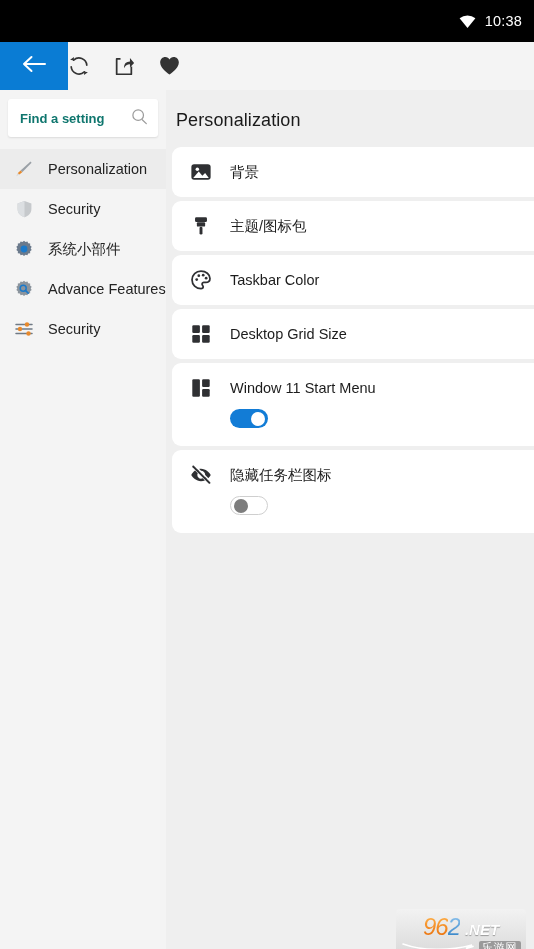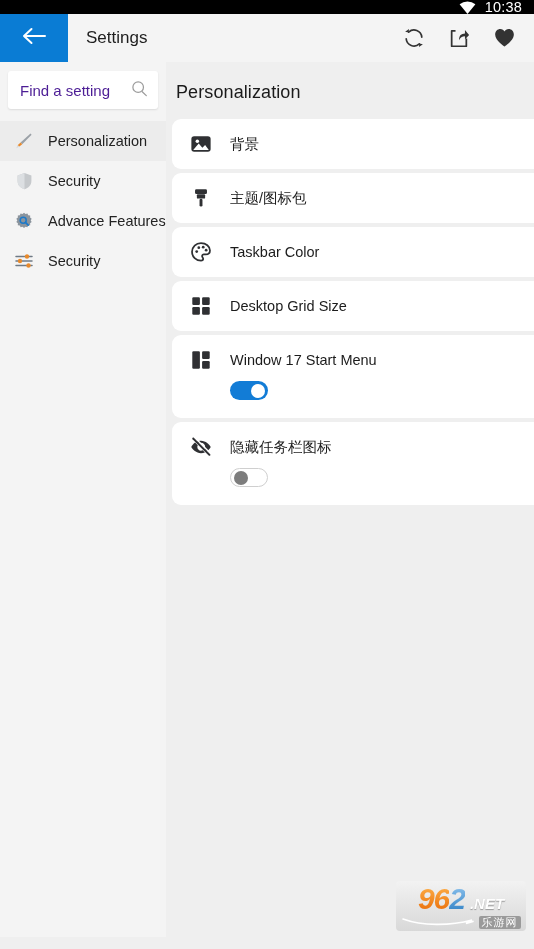--- a/index.html
+++ b/index.html
@@ -4,21 +4,21 @@
 <style>
   * { margin:0; padding:0; box-sizing:border-box; }
   html, body {
     width:534px; height:949px;
     font-family:"Liberation Sans","DejaVu Sans",sans-serif;
     background:#efefef; overflow:hidden;
   }
 
   
   .statusbar{
-    height:14px; background:#000; color:#fff;
+    height:42px; background:#000; color:#fff;
     display:flex; align-items:center; justify-content:flex-end;
     padding-right:12px; gap:9px;
   }
   .statusbar .clock{ font-size:14.5px; letter-spacing:.2px; }
   .wifi{ display:block; }
 
   
   .appbar{
     height:48px; background:#f4f4f4; display:flex; align-items:stretch;
   }
@@ -37,21 +37,21 @@
   .content{ display:flex; height:875px; background:#efefef; position:relative; }
 
   
   .sidebar{ width:166px; background:#f4f4f4; flex:none; padding-top:9px; }
   .searchwrap{ padding:0 8px 6px 8px; }
   .searchbox{
     height:38px; background:#fff; border-radius:3px;
     display:flex; align-items:center; padding:0 10px 0 12px;
     box-shadow:0 1px 2px rgba(0,0,0,.10);
   }
-  .searchbox .ph{ flex:1; font-size:15px; color:#4c1d95; }
+  .searchbox .ph{ flex:1; font-size:13px; color:#0f766e;font-weight:bold; }
   .navlist{ padding-top:6px; }
   .navitem{
     height:40px; display:flex; align-items:center;
     padding-left:14px; gap:14px; cursor:pointer;
   }
   .navitem.active{ background:#ececec; }
   .navitem .ico{ width:20px; display:flex; justify-content:center; align-items:center; }
   .navitem .lbl{ font-size:14.5px; color:#232323; }
 
   
@@ -90,21 +90,21 @@
   
   .watermark{
     position:absolute; right:8px; bottom:6px;
     width:130px; height:50px; border-radius:4px;
     background:linear-gradient(#f2f2f2,#d8d8d8);
     display:flex; align-items:center; justify-content:center;
     overflow:hidden;
   }
   .wm-top{ display:flex; align-items:baseline; }
   .wm-962{
-    font-size:30px; font-weight:bold; font-style:italic;
+    font-size:24px; font-weight:normal; font-style:italic;
     background:linear-gradient(#ffb24a,#e86a06);
     -webkit-background-clip:text; background-clip:text; color:transparent;
     letter-spacing:-1px;
   }
   .wm-6{
     background:linear-gradient(#8fc4ee,#2e7fc4);
     -webkit-background-clip:text; background-clip:text; color:transparent;
   }
   .wm-net{
     font-size:15px; font-weight:bold; font-style:italic; color:#ffffff;
@@ -131,21 +131,20 @@
 </div>
 
 <div class="appbar">
   <div class="backbtn">
     <span>
       <svg width="26" height="20" viewBox="0 0 26 20">
         <path d="M24 10 H3 M10.5 3 L3 10 L10.5 17" fill="none" stroke="#fff" stroke-width="2" stroke-linecap="round" stroke-linejoin="round"></path>
       </svg>
     </span>
   </div>
-  <div class="appbar-title">Settings</div>
   <div class="appbar-actions">
     <span class="act">
       <svg width="22" height="22" viewBox="0 0 24 24">
         <path d="M20.5 11 A8.5 8.5 0 0 0 6.2 5.6" fill="none" stroke="#333" stroke-width="1.8" stroke-linecap="round"></path>
         <path d="M3.5 13 A8.5 8.5 0 0 0 17.8 18.4" fill="none" stroke="#333" stroke-width="1.8" stroke-linecap="round"></path>
         <path d="M6.6 2.1 L6.2 6.1 L2.3 5.1 Z" fill="#333"></path>
         <path d="M17.4 21.9 L17.8 17.9 L21.7 18.9 Z" fill="#333"></path>
       </svg>
     </span>
     <span class="act">
@@ -193,20 +192,29 @@
       <div class="navitem">
         <span class="ico">
           <svg width="17" height="18" viewBox="0 0 17 18">
             <path d="M8.5 1 L15.4 3.4 V9 C15.4 13.3 12.3 16 8.5 17.2 C4.7 16 1.6 13.3 1.6 9 V3.4 Z" fill="#c6c9cc"></path>
             <path d="M8.5 1 L8.5 17.2 C4.7 16 1.6 13.3 1.6 9 V3.4 Z" fill="#dcdfe2"></path>
           </svg>
         </span>
         <span class="lbl">Security</span>
       </div>
 
+      <div class="navitem">
+        <span class="ico">
+          <svg width="18" height="18" viewBox="0 0 18 18">
+            <path d="M9 0.8 l1.5 1.3 1.9-0.6 0.8 1.8 2 0.2 -0.1 2 1.6 1.2 -1 1.7 1 1.7 -1.6 1.2 0.1 2 -2 0.2 -0.8 1.8 -1.9-0.6 -1.5 1.3 -1.5-1.3 -1.9 0.6 -0.8-1.8 -2-0.2 0.1-2 -1.6-1.2 1-1.7 -1-1.7 1.6-1.2 -0.1-2 2-0.2 0.8-1.8 1.9 0.6 Z" fill="#6b7a8c"></path>
+            <circle cx="9" cy="9" r="3.4" fill="#1b79c9"></circle>
+          </svg>
+        </span>
+        <span class="lbl">系统小部件</span>
+      </div>
 
 
       <div class="navitem">
         <span class="ico">
           <svg width="18" height="18" viewBox="0 0 18 18">
             <path d="M9 0.8 l1.5 1.3 1.9-0.6 0.8 1.8 2 0.2 -0.1 2 1.6 1.2 -1 1.7 1 1.7 -1.6 1.2 0.1 2 -2 0.2 -0.8 1.8 -1.9-0.6 -1.5 1.3 -1.5-1.3 -1.9 0.6 -0.8-1.8 -2-0.2 0.1-2 -1.6-1.2 1-1.7 -1-1.7 1.6-1.2 -0.1-2 2-0.2 0.8-1.8 1.9 0.6 Z" fill="#8b949d"></path>
             <circle cx="8.2" cy="8.2" r="3" fill="none" stroke="#1b79c9" stroke-width="1.5"></circle>
             <path d="M10.4 10.4 L13.2 13.2" stroke="#1b79c9" stroke-width="1.7" stroke-linecap="round"></path>
           </svg>
         </span>
@@ -291,21 +299,21 @@
 
       <div class="card">
         <div class="card-row">
           <span class="card-ico">
             <svg width="22" height="22" viewBox="0 0 24 24">
               <rect x="2.5" y="2.5" width="8.3" height="19" rx="1.3" fill="#2f3033"></rect>
               <rect x="13.2" y="2.5" width="8.3" height="8.3" rx="1.3" fill="#2f3033"></rect>
               <rect x="13.2" y="13.2" width="8.3" height="8.3" rx="1.3" fill="#2f3033"></rect>
             </svg>
           </span>
-          <span class="card-label">Window 17 Start Menu</span>
+          <span class="card-label">Window 11 Start Menu</span>
         </div>
         <div class="toggle-wrap">
           <span class="toggle on">
             <span class="knob"></span>
           </span>
         </div>
       </div>
 
       <div class="card">
         <div class="card-row">

